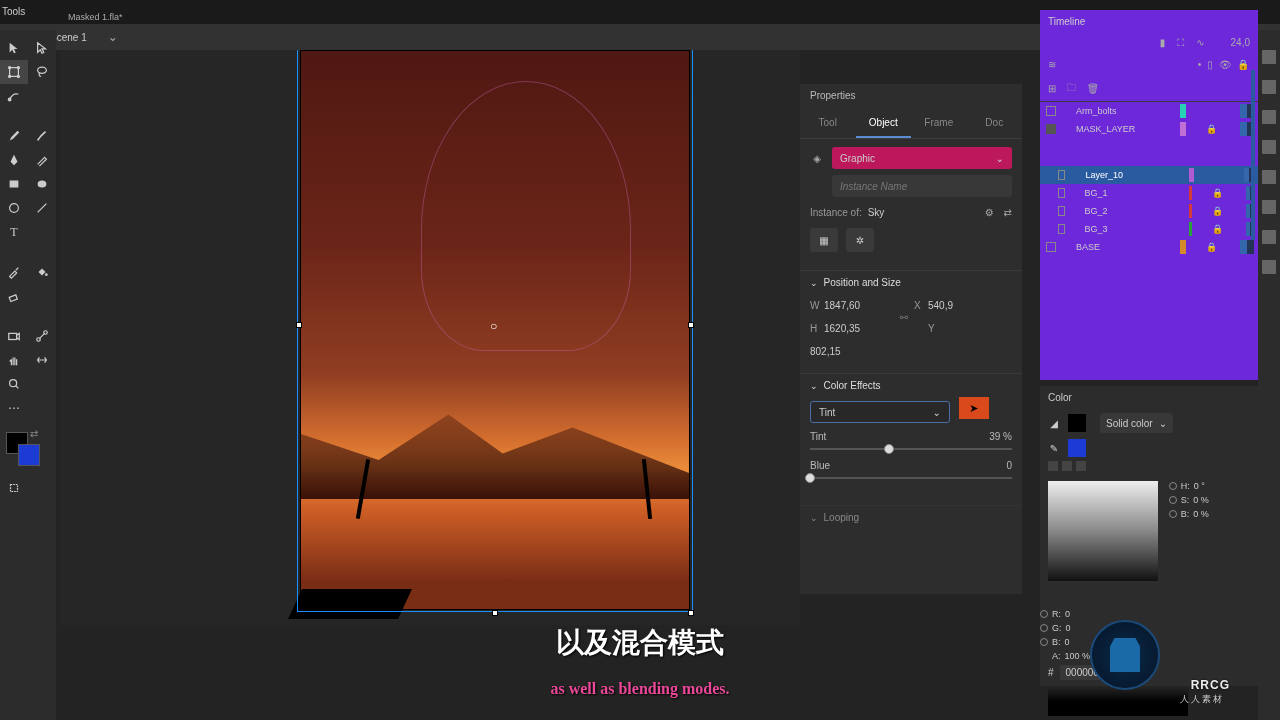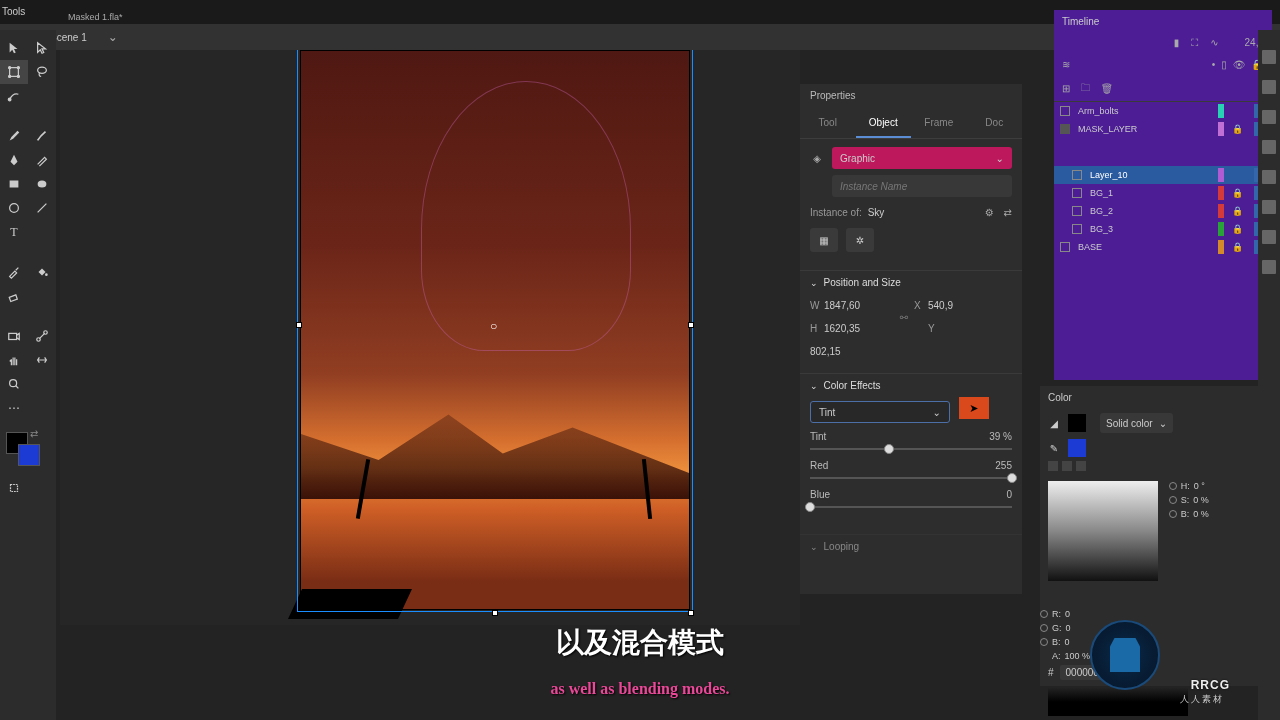--- a/index.html
+++ b/index.html
@@ -70,27 +70,27 @@
 .tint-dd { background:#282828; border:1px solid #4d6fa8; height:22px; border-radius:3px; display:flex; align-items:center; padding:0 8px; justify-content:space-between; margin: 4px 0 8px; width: 140px;}
 .tint-swatch { width:30px; height:22px; background:#d9491b; display:inline-flex; align-items:center; justify-content:center; vertical-align:top; margin-left:6px; position:relative;}
 .tint-swatch .cur { position:absolute; color:#000; font-size:11px;}
 .slider-row { display:flex; flex-direction:column; gap:2px; margin-bottom:6px;}
 .slider-row .top { display:flex; justify-content:space-between; color:#bbb;}
 .slider-track { height:2px; background:#555; position:relative; margin:4px 0;}
 .slider-thumb { width:10px; height:10px; border-radius:50%; background:#ddd; border:1px solid #888; position:absolute; top:-4px; transform: translateX(-50%);}
 .color-effects-pad { padding: 0 10px 6px;}
 
 
-.timeline { position: absolute; right: 8px; top: 10px; width: 218px; height: 370px; background: #4c1d95; font-size: 10px; }
+.timeline { position: absolute; right: 22px; top: 10px; width: 218px; height: 370px; background: #6d28d9; font-size: 10px; }
 .tl-head { padding: 6px 8px; color:#ccc; }
 .tl-icons { display:flex; justify-content:flex-end; gap:12px; padding: 4px 8px; color:#aaa;}
 .tl-opt-row { display:flex; align-items:center; gap:10px; padding: 6px 8px; color:#aaa;}
 .tl-right-icons { display:flex; gap:6px; margin-left:auto;}
 .tl-layers-hdr { display:flex; align-items:center; gap:10px; padding: 4px 8px; color:#aaa; border-bottom:1px solid #3a3a3a;}
-.tl-layer { display:flex; align-items:center; height:18px; padding: 0 4px; gap:8px;justify-content:flex-end; }
+.tl-layer { display:flex; align-items:center; height:18px; padding: 0 4px; gap:20px;justify-content:flex-end; }
 .tl-layer .ly-icon { width:10px; height:10px; border:1px solid #888; display:inline-block;}
 .tl-layer .ly-icon.clip { background:#555; border:none;}
 .tl-layer .name { flex:0 0 84px; color:#ccc; font-size:9px; white-space: nowrap; overflow: hidden; }
 .tl-layer.sel { background:#2a5aa0; }
 .tl-layer.sel .name { color:#fff; }
 .tl-layer .dot { width:6px; height:14px; margin-left:auto; }
 .tl-layer .lock { width:10px; text-align:center; color:#aaa; font-size:9px; }
 .tl-layer .strip { width:14px; height:14px; background: linear-gradient(to right, #3366aa 50%, #223355 50%); margin-left:4px;}
 .tl-marker { position:absolute; right:3px; top:60px; width:4px; height:170px; background:#2a5aa0;}
 
@@ -403,29 +403,20 @@
         <div class="top">
           <span>Tint</span>
           <span>39 %</span>
         </div>
         <div class="slider-track">
           <div class="slider-thumb" style="left:39%"></div>
         </div>
       </div>
     <div class="slider-row">
         <div class="top">
-          <span>Red</span>
-          <span>255</span>
-        </div>
-        <div class="slider-track">
-          <div class="slider-thumb" style="left:100%"></div>
-        </div>
-      </div>
-    <div class="slider-row">
-        <div class="top">
           <span>Blue</span>
           <span>0</span>
         </div>
         <div class="slider-track">
           <div class="slider-thumb" style="left:0%"></div>
         </div>
       </div>
   </div>
   <div class="sec-head" style="opacity:0.5">
       <span class="chev">⌄</span>

